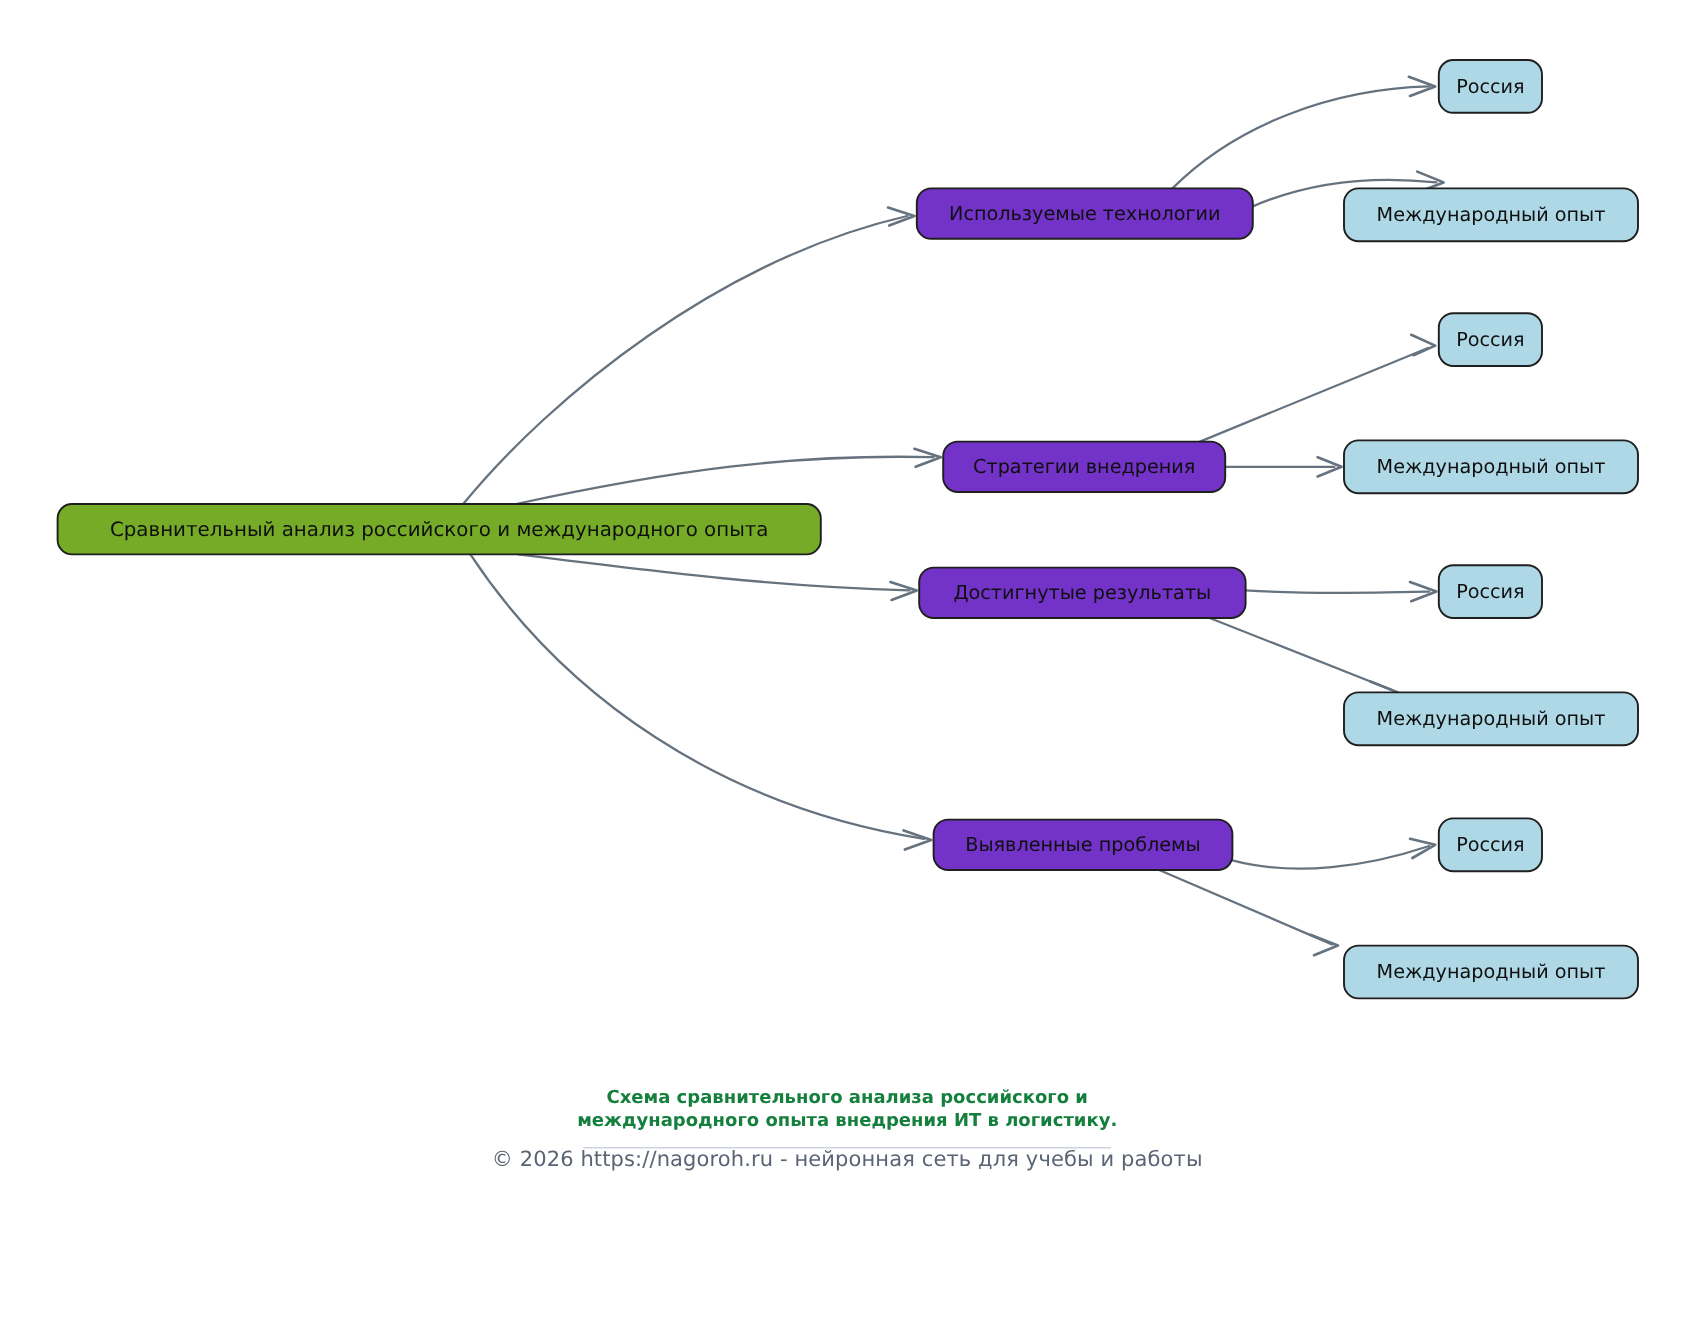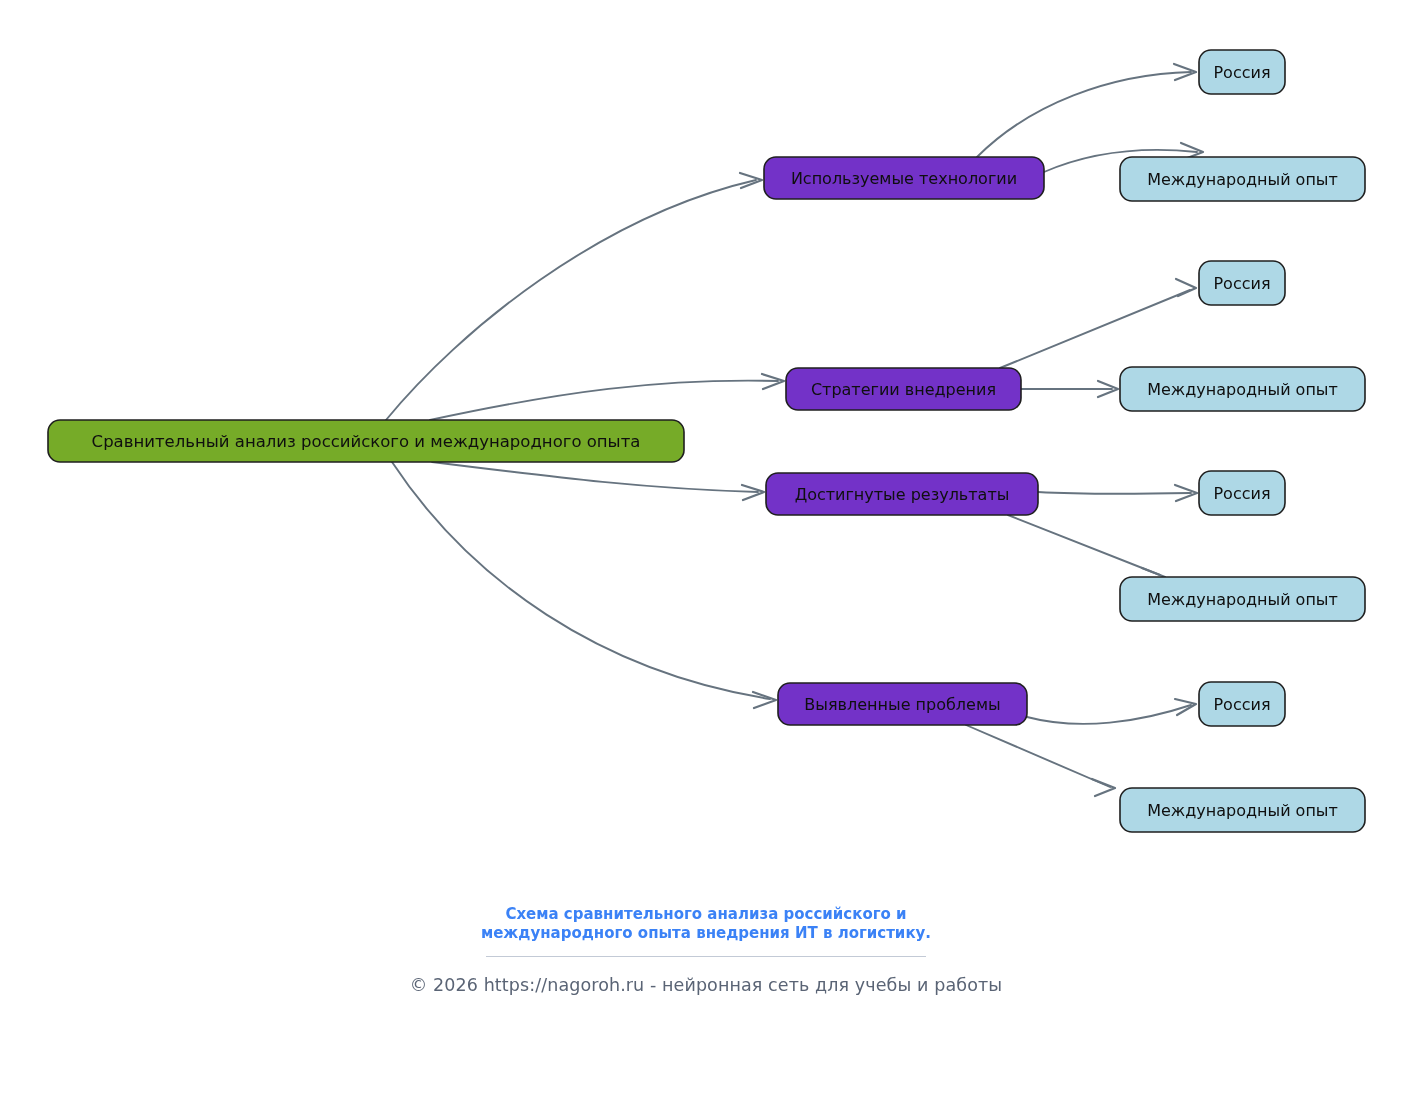--- a/index.html
+++ b/index.html
@@ -62,33 +62,32 @@
     left: 0;
     top: 905px;
     width: 1412px;
     text-align: center;
   }
   .footer-caption {
     font-family: "DejaVu Sans", "Liberation Sans", sans-serif;
     font-size: 15px;
     font-weight: bold;
     line-height: 19px;
-    color: #3b82f6;
+    color: #15803d;
     width: 480px;
     margin: 0 auto;
     white-space: pre-line;
   }
   .footer-divider {
     width: 440px;
     height: 0;
     margin: 13px auto 0 auto;
     border-top: 1.5px solid #c3cad6;
   }
   .footer-copyright {
-    margin-top: 18px;
     font-family: "DejaVu Sans", "Liberation Sans", sans-serif;
     font-size: 17.5px;
     color: #5a6475;
     letter-spacing: 0.1px;
     text-align: center;
   }
 </style>
 </head>
 <body>
 

